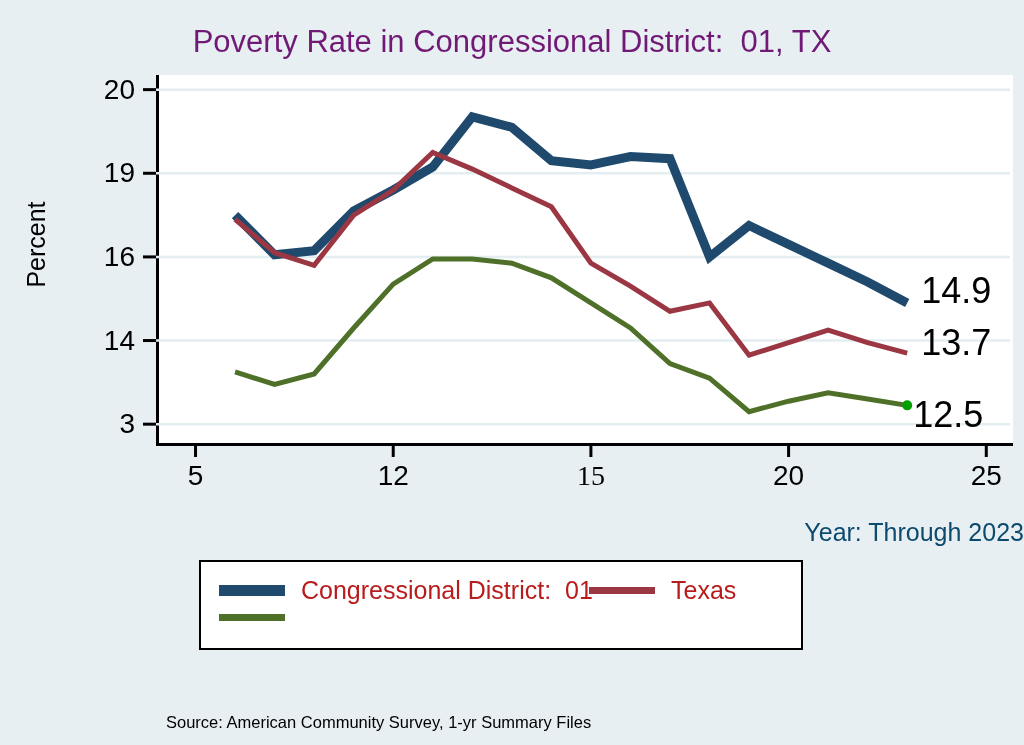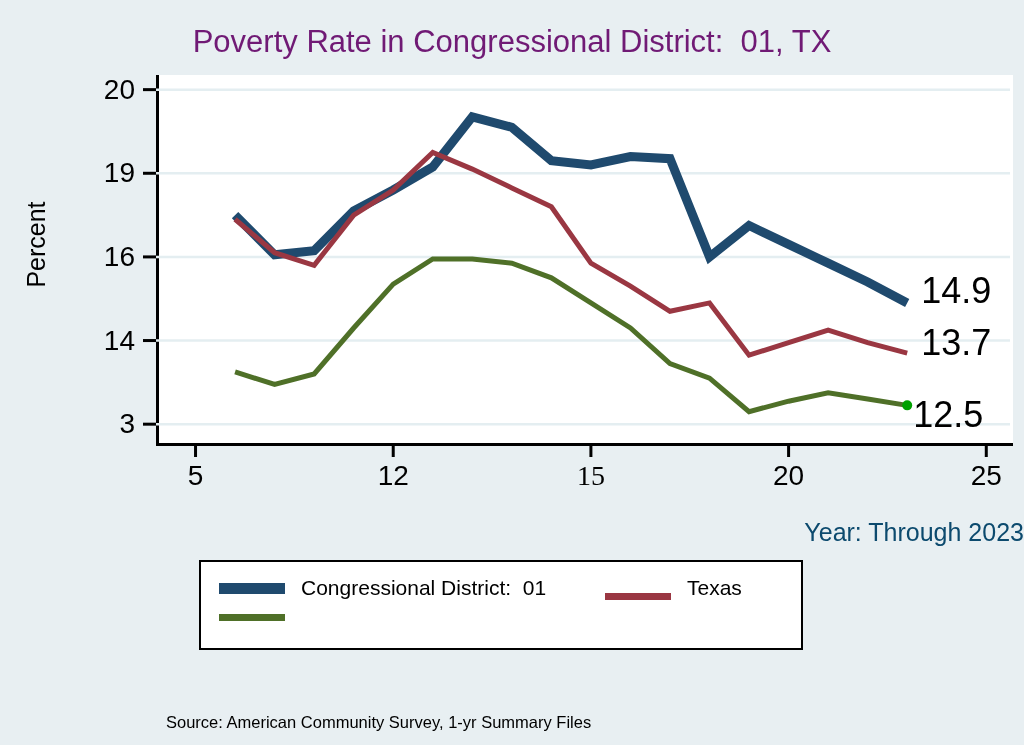--- a/index.html
+++ b/index.html
@@ -107,22 +107,22 @@
     display: flex;
     align-items: center;
     white-space: nowrap;
   }
   .legend-swatch {
     display: inline-block;
     width: 66px;
     margin-right: 16px;
   }
   .legend-label {
-    font-size: 21px;
-    color: #000000;
+    font-size: 25px;
+    color: #b91c1c;
     white-space: pre;
   }
   .footer {
     position: absolute;
     left: 166px;
     top: 668px;
     font-size: 16.5px;
     color: #000;
     line-height: 1.32;
     white-space: pre;
@@ -186,21 +186,21 @@
   <div class="end-label" id="end-label-1" style="left: 921.204px; top: 325.091px;">13.7</div>
   <div class="end-label" id="end-label-2" style="left: 913.204px; top: 397.364px;">12.5</div>
 
   <div class="x-axis-title">Year: Through 2023</div>
 
   <div class="legend-box">
     <div class="legend-row" style="left:18px; top:14px;">
       <span class="legend-swatch" style="height:11px; background:#1f4a6e;"></span>
       <span class="legend-label">Congressional District:  01</span>
     </div>
-    <div class="legend-row" style="left:404px; top:14px;align-items:flex-end;">
+    <div class="legend-row" style="left:388px; top:14px;">
       <span class="legend-swatch" style="height:7px; background:#9a3742;"></span>
       <span class="legend-label">Texas</span>
     </div>
     <div class="legend-row" style="left:18px; top:52px;">
       <span class="legend-swatch" style="height:7px; background:#4f7028;"></span>
     </div>
   </div>
 
   <div class="footer">
     <div>Source: American Community Survey, 1-yr Summary Files</div>

